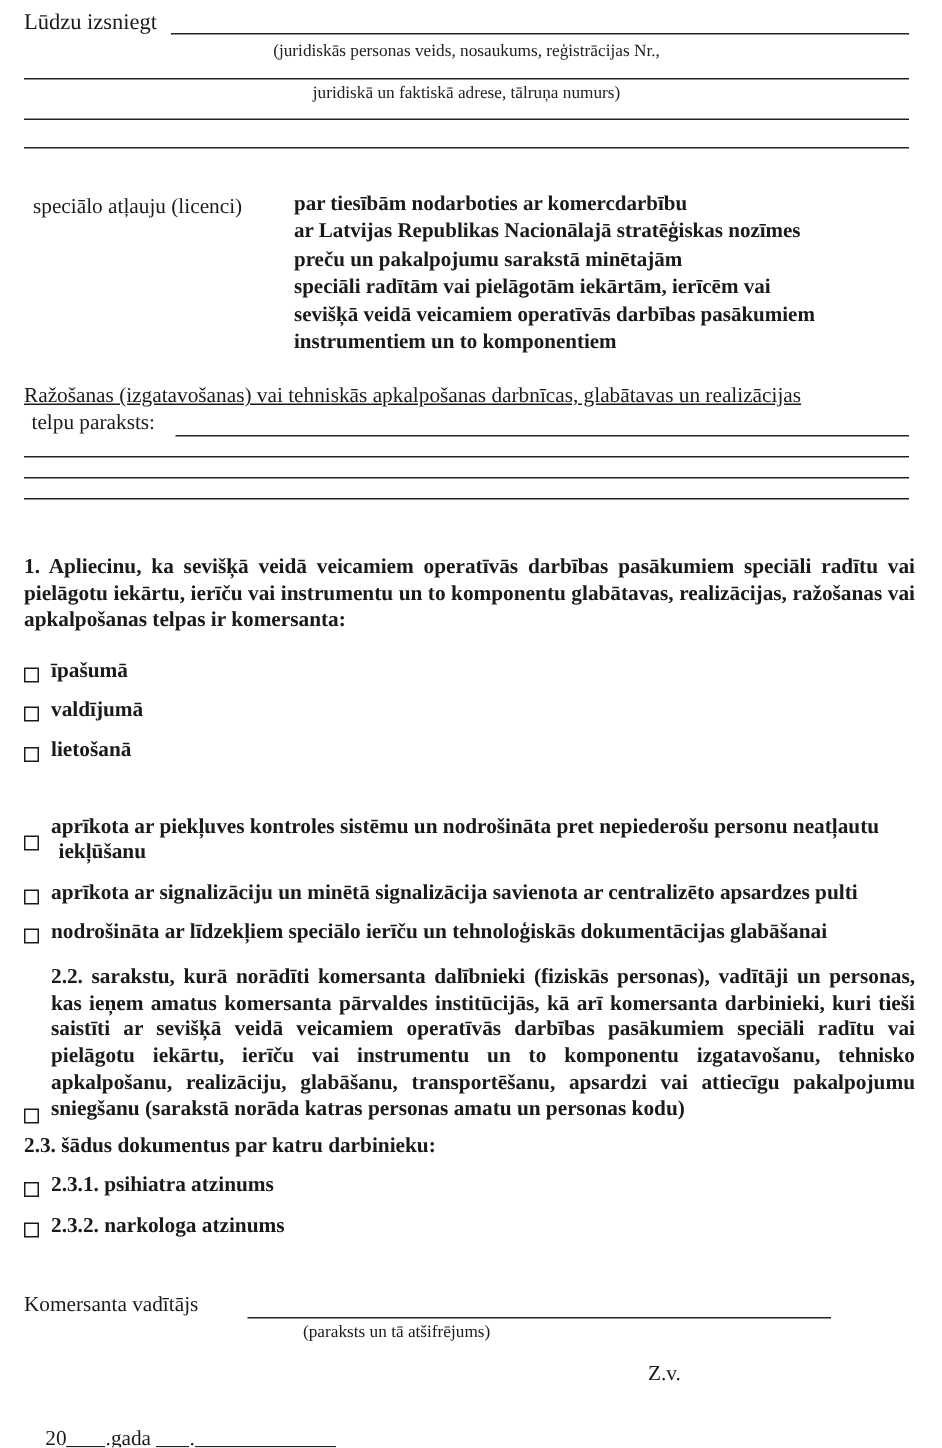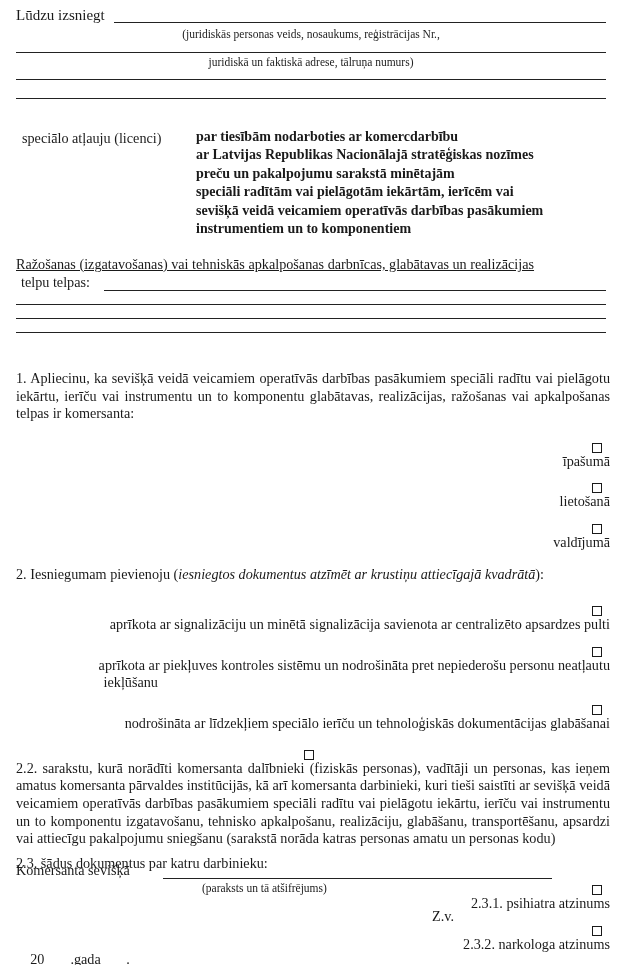--- a/index.html
+++ b/index.html
@@ -122,54 +122,53 @@
   }
   .addr-second .fill-rule { margin-left: 14px; }
   .addr-rule { margin-top: 13px; }
 
   
   .content {
     position: absolute;
     left: 16px;
     top: 370px;
     width: 594px;
+    font-weight: bold;
   }
   .para { margin: 0 0 0 0; }
   .gap-10 { height: 10px; }
   .gap-12 { height: 12px; }
   .gap-14 { height: 14px; }
   .gap-7  { height: 7px; }
 
   
   .cbitem {
     display: flex;
-    align-items: flex-end;
+    align-items: center;
     margin-top: 9px;
-    flex-direction: column;
   }
   .cbox {
     flex: 0 0 auto;
     width: 10px;
     height: 10px;
     border: 1.4px solid #1a1a1a;
     margin-top: 4px;
     margin-right: 8px;
     background: #ffffff;
     box-sizing: border-box;
   }
   .cbtext {
     font-size: 14.2px;
     line-height: 1.24;
   }
   .cbtext .cont { display: block; padding-left: 5px; }
 
   .cbitem-block {
     display: flex;
-    align-items: center;
-    flex-direction: column;
+    align-items: flex-end;
   }
   .cbitem-block .cbox { margin-top: 5px; }
 
   
   .signblock {
     position: absolute;
     left: 16px;
     top: 863px;
     width: 594px;
   }
@@ -265,65 +264,62 @@
       <div>speciāli radītām vai pielāgotām iekārtām, ierīcēm vai</div>
       <div>sevišķā veidā veicamiem operatīvās darbības pasākumiem</div>
       <div>instrumentiem un to komponentiem</div>
     </div>
   </div>
 
   <div class="addrblock">
     <div class="addr-lead">Ražošanas (izgatavošanas) vai tehniskās apkalpošanas darbnīcas, glabātavas un realizācijas</div>
 
     <div class="addr-second">
-      <span class="lbl">telpu telpas:</span>
+      <span class="lbl">telpu paraksts:</span>
       <span class="fill-rule"></span>
     </div>
 
     <div class="rule addr-rule"></div>
     <div class="rule addr-rule"></div>
     <div class="rule addr-rule"></div>
   </div>
 
   <div class="content">
 
     <div class="body-text just para">1. Apliecinu, ka sevišķā veidā veicamiem operatīvās darbības pasākumiem speciāli radītu vai pielāgotu iekārtu, ierīču vai instrumentu un to komponentu glabātavas, realizācijas, ražošanas vai apkalpošanas telpas ir komersanta:</div>
 
     <div class="gap-7"></div>
 
     <div class="cbitem">
       <span class="cbox"></span>
       <span class="cbtext">īpašumā</span>
     </div>
     <div class="cbitem">
       <span class="cbox"></span>
+      <span class="cbtext">valdījumā</span>
+    </div>
+    <div class="cbitem">
+      <span class="cbox"></span>
       <span class="cbtext">lietošanā</span>
     </div>
-    <div class="cbitem">
-      <span class="cbox"></span>
-      <span class="cbtext">valdījumā</span>
-    </div>
 
     <div class="gap-14"></div>
 
-    <div class="body-text para">
-      <span>2. Iesniegumam pievienoju (</span><em class="it">iesniegtos dokumentus atzīmēt ar krustiņu attiecīgajā kvadrātā</em><span>):</span>
-    </div>
 
     <div class="gap-10"></div>
 
 
     <div class="cbitem">
       <span class="cbox"></span>
+      <span class="cbtext"><span>aprīkota ar piekļuves kontroles sistēmu un nodrošināta pret nepiederošu personu neatļautu</span><span class="cont">iekļūšanu</span></span>
+    </div>
+
+    <div class="cbitem">
+      <span class="cbox"></span>
       <span class="cbtext">aprīkota ar signalizāciju un minētā signalizācija savienota ar centralizēto apsardzes pulti</span>
-    </div>
-
-    <div class="cbitem">
-      <span class="cbox"></span>
-      <span class="cbtext"><span>aprīkota ar piekļuves kontroles sistēmu un nodrošināta pret nepiederošu personu neatļautu</span><span class="cont">iekļūšanu</span></span>
     </div>
 
     <div class="cbitem">
       <span class="cbox"></span>
       <span class="cbtext">nodrošināta ar līdzekļiem speciālo ierīču un tehnoloģiskās dokumentācijas glabāšanai</span>
     </div>
 
     <div class="gap-12"></div>
 
     <div class="cbitem-block">
@@ -340,21 +336,21 @@
       <span class="cbtext">2.3.1. psihiatra atzinums</span>
     </div>
     <div class="cbitem">
       <span class="cbox"></span>
       <span class="cbtext">2.3.2. narkologa atzinums</span>
     </div>
   </div>
 
   <div class="signblock">
     <div class="sign-row">
-      <span class="sign-lbl">Komersanta sevišķā</span>
+      <span class="sign-lbl">Komersanta vadītājs</span>
       <span class="sign-rule"></span>
     </div>
     <div class="sign-cap">(paraksts un tā atšifrējums)</div>
   </div>
 
   <div class="zv">Z.v.</div>
 
   <div class="dateline">
     <span>20</span><span class="u-short"></span><span>.gada</span> <span class="u-mid"></span><span>.</span><span class="u-long"></span>
   </div>

